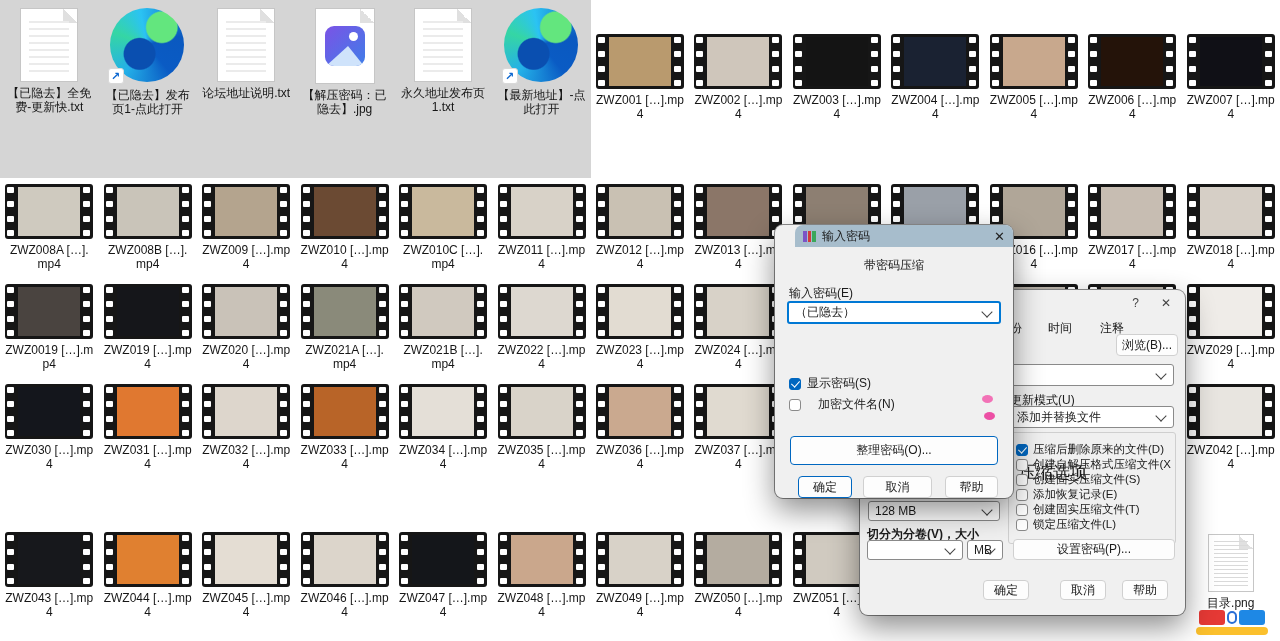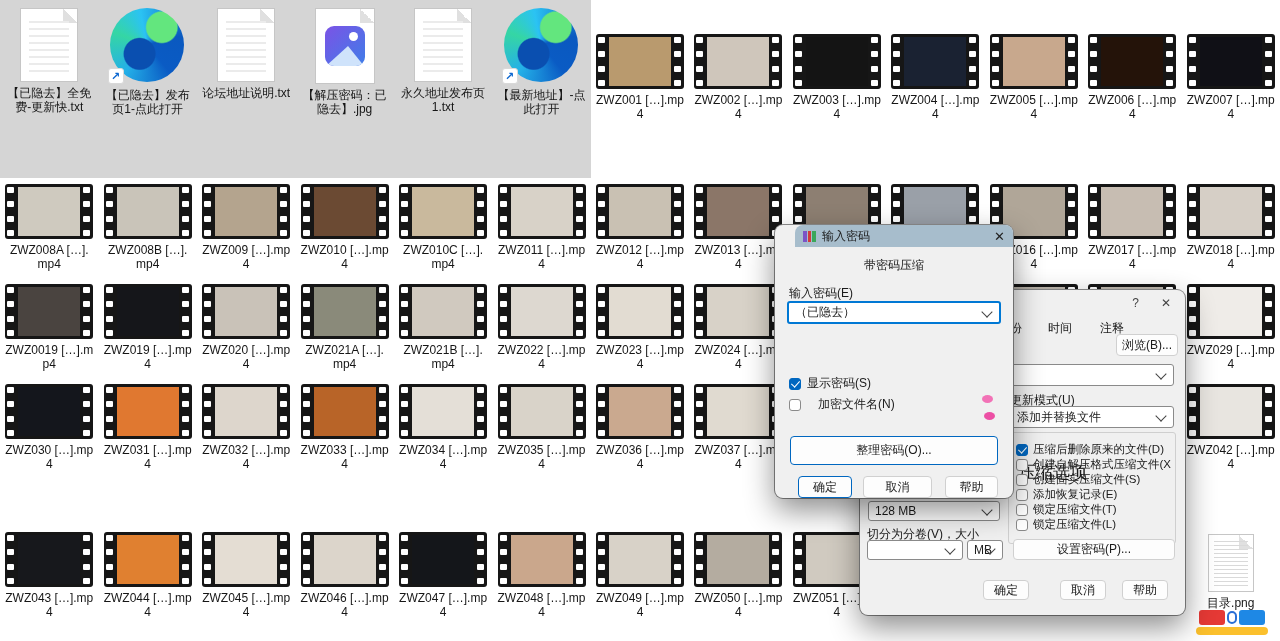--- a/index.html
+++ b/index.html
@@ -108,21 +108,21 @@
   #arc-upd-label { position:absolute; left:150px; top:102px; }
   #arc-upd { left:150px; top:116px; width:164px; height:22px; }
   #arc-group { position:absolute; left:148px; top:128px; width:168px; height:112px;
                border:1px solid #cfcfcf; border-radius:3px; margin-top:14px; }
   #arc-group-label { position:absolute; left:156px; top:135px; background:#f0f0f0; padding:16px 3px;
                font-size:17px;margin-top:20px; }
   #arc-options { position:absolute; left:156px; top:152px; right:14px; }
   #arc-options .row { display:flex; align-items:center; gap:5px; height:15px; font-size:11.5px;
                white-space:nowrap; overflow:hidden; }
   #arc-dict { left:8px; top:211px; width:132px; height:20px; }
-  #arc-split-label { position:absolute; left:7px; top:236px; }
+  #arc-split-label { position:absolute; left:7px; top:236px;font-weight:bold; }
   #arc-split { left:7px; top:250px; width:96px; height:20px; }
   #arc-unit { left:107px; top:250px; width:36px; height:20px; }
   #arc-setpwd { left:153px; top:249px; width:162px; height:21px; }
   #arc-ok { left:123px; top:290px; width:46px; height:20px; }
   #arc-cancel { left:200px; top:290px; width:46px; height:20px; }
   #arc-help { left:262px; top:290px; width:46px; height:20px; }
 
   
   #watermark { position:absolute; right:6px; bottom:6px; width:84px; z-index:5;
                display:flex; flex-direction:column; align-items:center; gap:2px; }
@@ -1247,21 +1247,21 @@
         <div class="row">
           <span class="cb"></span>
           <span>创建固实压缩文件(S)</span>
         </div>
         <div class="row">
           <span class="cb"></span>
           <span>添加恢复记录(E)</span>
         </div>
         <div class="row">
           <span class="cb"></span>
-          <span>锁定压缩文件(T)</span>
+          <span>创建固实压缩文件(T)</span>
         </div>
         <div class="row">
           <span class="cb"></span>
           <span>锁定压缩文件(L)</span>
         </div>
       </div>
     <div class="combo" id="arc-dict">128 MB</div>
     <div id="arc-split-label">切分为分卷(V)，大小</div>
     <div class="combo" id="arc-split"></div>
     <div class="combo" id="arc-unit">MB</div>

